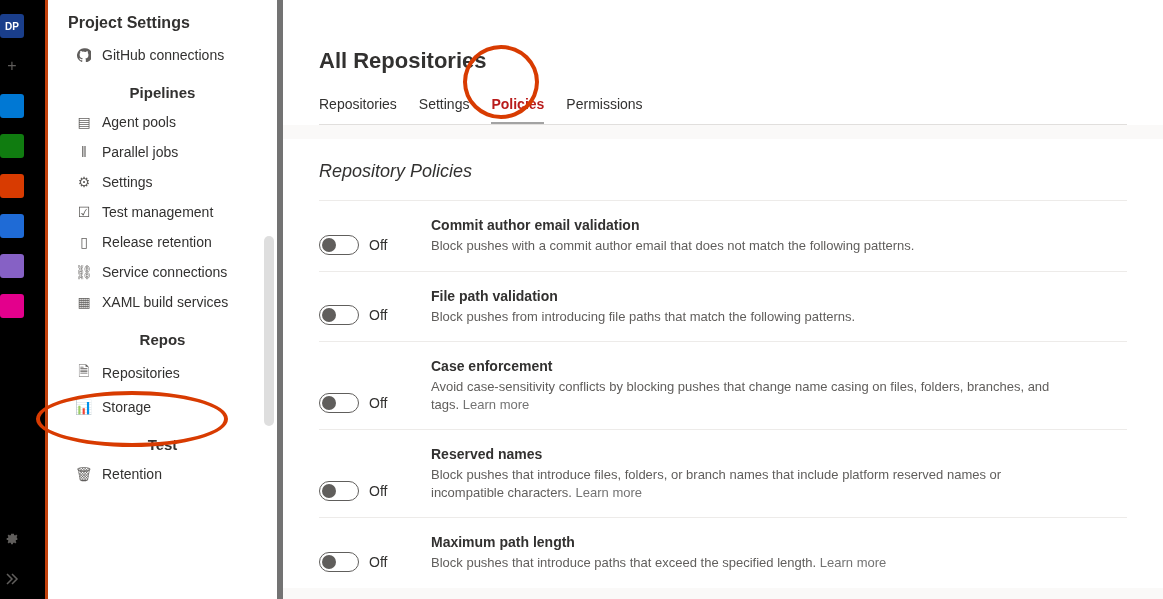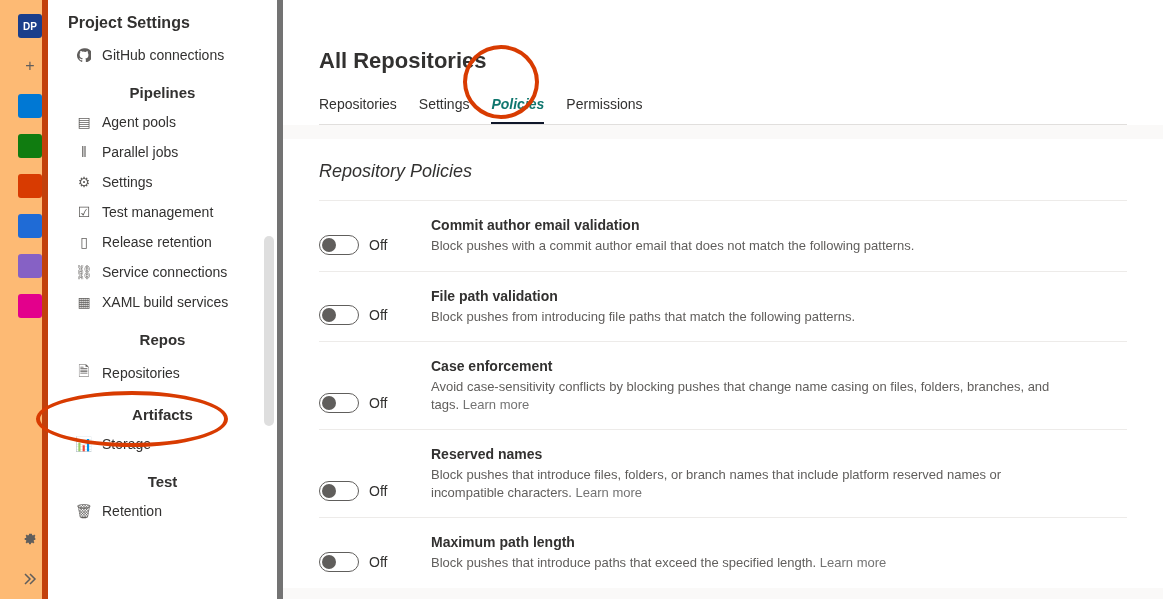--- a/index.html
+++ b/index.html
@@ -1,38 +1,38 @@
 <!DOCTYPE html>
 <html><head>
 <meta charset="utf-8">
 <style>
   * { box-sizing: border-box; margin: 0; padding: 0; font-family: "Segoe UI", Arial, sans-serif; }
   body { width: 1163px; height: 599px; background: #fff; color: #323130; overflow: hidden; position: relative; }
 
-  .leftbar { position: absolute; left: 0; top: 0; width: 48px; height: 599px; background: #fdba74; border-right: 6px solid #c2410c; display: flex; flex-direction: column; align-items: flex-end; padding-top: 6px; }
+  .leftbar { position: absolute; left: 0; top: 0; width: 48px; height: 599px; background: #000000; border-right: 3px solid #c2410c; display: flex; flex-direction: column; align-items: flex-start; padding-top: 6px; }
   .leftbar .sq { width: 24px; height: 24px; margin: 8px 0; border-radius: 3px; display:flex; align-items:center; justify-content:center; font-size:10px; color:#fff; font-weight:600; }
   .leftbar .spacer { flex: 1; }
   .leftbar .plus { font-size: 20px; color: #605e5c; }
   .leftbar .iconbtn { width: 24px; height: 24px; margin: 8px 0; display:flex; align-items:center; justify-content:center; color:#605e5c; font-size:16px; }
 
   .sidepanel { position: absolute; left: 48px; top: 0; width: 235px; height: 599px; border-right: 6px solid #737373; overflow-y: hidden; }
   .sidepanel-inner { padding: 0 0 20px 0; }
   .sidepanel h1.section-title { font-size: 16px; font-weight: 600; padding: 14px 20px 8px 20px; }
   .sidepanel .pill { position:absolute; right:3px; top:236px; width:10px; height:190px; background:#c8c8c8; border-radius:5px; opacity:.6; }
 
   .nav-group-label { font-size: 15px; font-weight: 600; padding: 14px 20px 6px 20px; text-align: center; }
   .nav-item { display: flex; align-items: center; padding: 7px 20px 7px 28px; font-size: 14px; color: #323130; cursor: pointer; gap: 10px; }
   .nav-item .ic { width: 16px; display:inline-flex; justify-content:center; color:#605e5c; }
 
   .main { position: absolute; left: 283px; top: 0; right: 0; bottom: 0; background: #faf9f8; padding: 0; }
   .main-head { padding: 24px 36px 0 36px; background:#fff; }
   .page-title { font-size: 22px; font-weight: 600; margin-bottom: 14px; margin-top: 24px; }
   .tabs { display: flex; gap: 22px; border-bottom: 1px solid #e1dfdd; }
   .tab { font-size: 14px; padding: 8px 0 10px 0; cursor: pointer; color:#323130; }
-  .tab.active { font-weight: 600; border-bottom: 2px solid #0f172a; color:#0f766e;font-style:italic; }
+  .tab.active { font-weight: 600; border-bottom: 2px solid #a3a3a3; color:#b91c1c; }
 
   .panel { margin: 0 0 0 0; background:#fff; }
   .panel-inner { padding: 22px 36px 0 36px; }
   .panel-title { font-size: 18px; font-weight: 400; margin-bottom: 18px; font-style: italic; }
 
   .policy-row { display: flex; align-items: flex-end; padding: 16px 0; border-top: 1px solid #edebe9; }
   .policy-row:first-of-type { border-top: 1px solid #edebe9; }
   .toggle-col { width: 112px; display: flex; align-items: center; gap: 10px; padding-top:2px; }
   .toggle { width: 40px; height: 20px; border-radius: 10px; border: 1px solid #605e5c; background:#fff; position:relative; cursor:pointer; }
   .toggle .knob { position:absolute; left:2px; top:2px; width:14px; height:14px; border-radius:50%; background:#605e5c; }
@@ -115,21 +115,20 @@
         <span class="ic">▦</span>
         <span>XAML build services</span>
       </div>
 
     <div class="nav-group-label">Repos</div>
     <div class="nav-item">
         <span class="ic">🗎</span>
         <span>Repositories</span>
       </div>
 
-    <div class="nav-group-label">Artifacts</div>
     <div class="nav-item">
         <span class="ic">📊</span>
         <span>Storage</span>
       </div>
 
     <div class="nav-group-label">Test</div>
     <div class="nav-item">
         <span class="ic">🗑</span>
         <span>Retention</span>
       </div>

